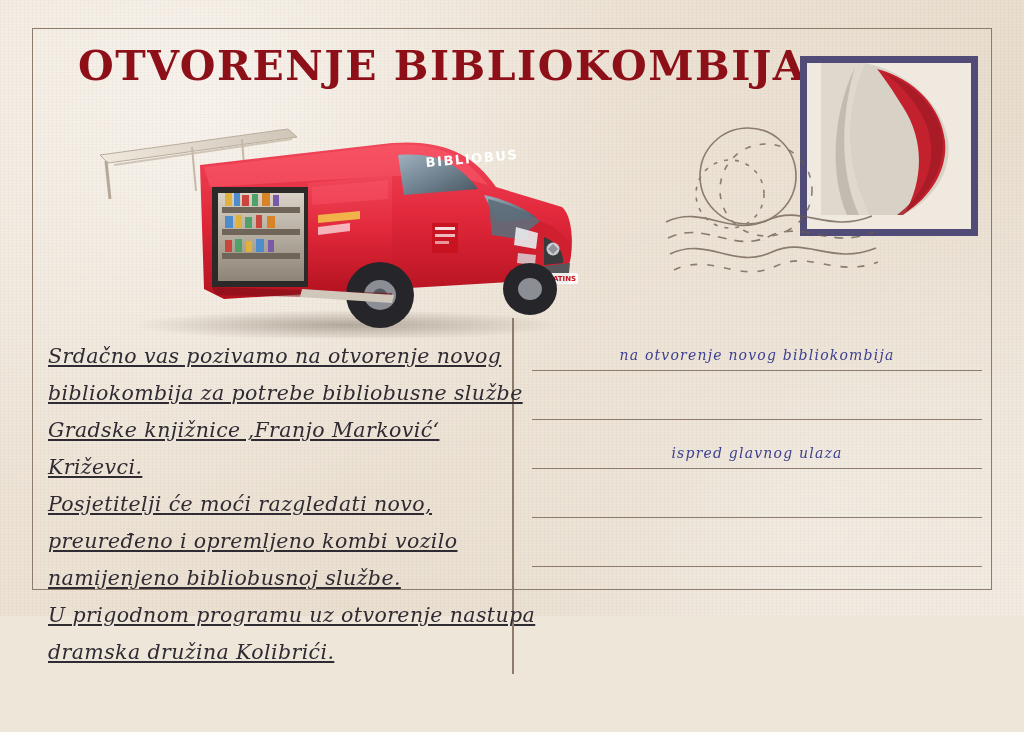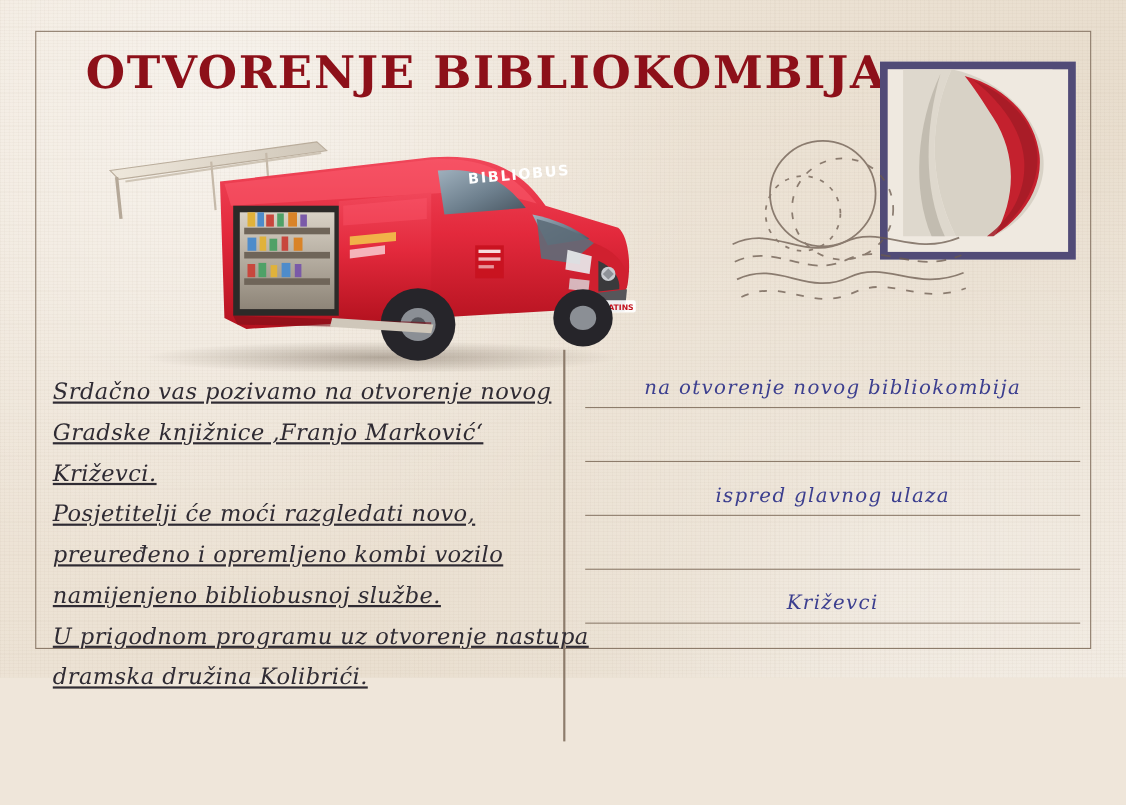--- a/index.html
+++ b/index.html
@@ -135,21 +135,21 @@
     background: #8d7c6b;
   }
   .address-row .atext {
     position: absolute;
     left: 0;
     right: 0;
     bottom: 8px;
     text-align: center;
     font-family: "DejaVu Serif", serif;
     font-style: italic;
-    font-size: 18px;
+    font-size: 14px;
     letter-spacing: 1.2px;
     color: #3c3f8f;
     white-space: nowrap;
   }
   .address-row.r1 .atext { font-size: 22px; }
 </style>
 </head>
 <body>
 
 <div class="postcard">
@@ -300,20 +300,21 @@
         <path d="M10 136 C48 118 74 152 112 134 C146 118 172 148 216 130"></path>
         <path d="M14 152 C52 134 78 166 116 148 C150 132 176 160 218 144" stroke-dasharray="7 10"></path>
       </g>
     </svg>
   </div>
 
   <div class="divider"></div>
 
   <div class="message">
     <div class="line">Srdačno vas pozivamo na otvorenje novog</div>
+    <div class="line">bibliokombija za potrebe bibliobusne službe</div>
     <div class="line">Gradske knjižnice ‚Franjo Marković‘</div>
     <div class="line">Križevci.</div>
     <div class="line">Posjetitelji će moći razgledati novo,</div>
     <div class="line">preuređeno i opremljeno kombi vozilo</div>
     <div class="line">namijenjeno bibliobusnoj službe.</div>
     <div class="line">U prigodnom programu uz otvorenje nastupa</div>
     <div class="line">dramska družina Kolibrići.</div>
   </div>
 
   <div class="address">
@@ -325,17 +326,16 @@
       <div class="ruled"></div>
     </div>
     <div class="address-row">
       <div class="atext">ispred glavnog ulaza</div>
       <div class="ruled"></div>
     </div>
     <div class="address-row">
       <div class="ruled"></div>
     </div>
     <div class="address-row">
-      <div class="atext">Križevci</div>
       <div class="ruled"></div>
     </div>
   </div>
 </div>
 
 </body></html>

